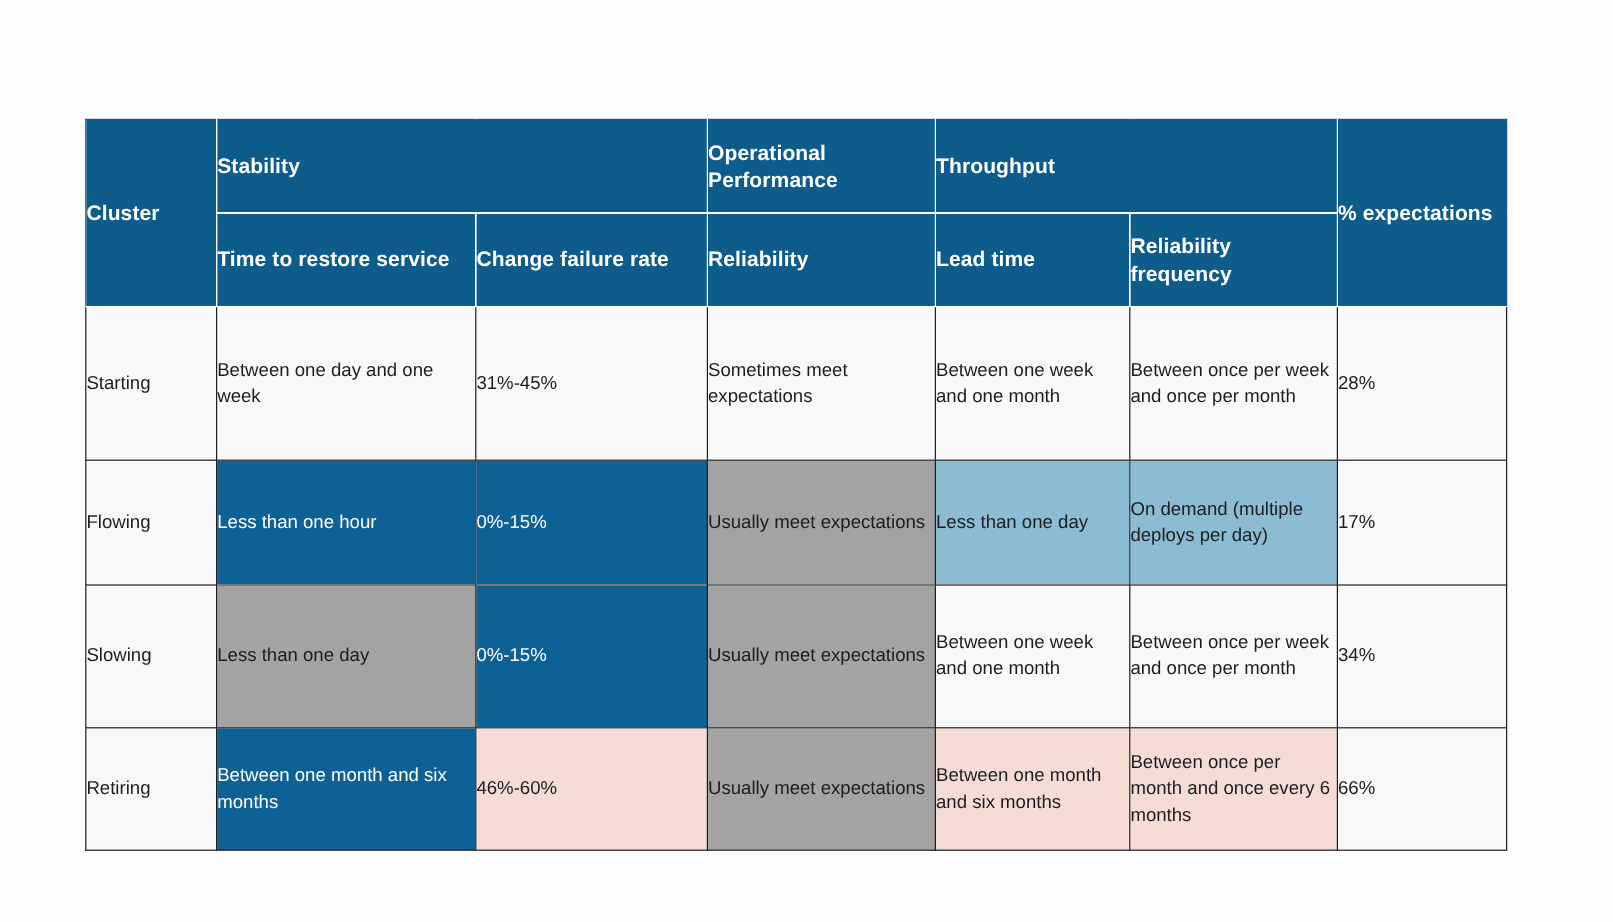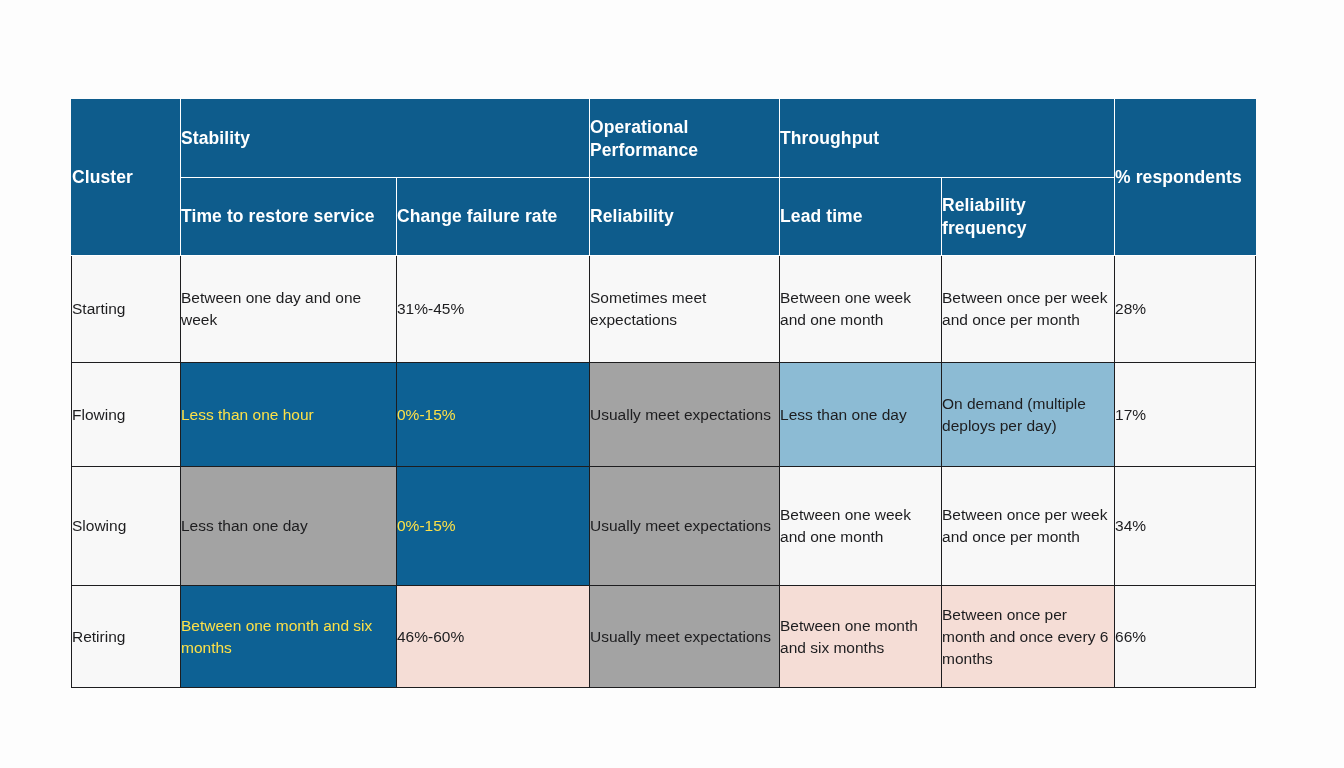--- a/index.html
+++ b/index.html
@@ -67,21 +67,21 @@
     color: #1d1d1f;
     padding: 10px 13px 10px 14px;
     background: #f8f8f8;
     font-weight: normal;
   }
   .cell-cluster { padding-left: 14px; }
 
   
   .bg-white    { background: #f8f8f8; }
   .bg-deep     { background: #0d6194; }
-  .bg-deep.txt-light { color: #fde047; }
+  .bg-deep.txt-light { color: #ffffff; }
   .bg-mid      { background: #8cbbd4; }
   .bg-light    { background: #a3a3a3; }
   .bg-pink     { background: #f5ddd6; }
 
   
 </style>
 </head>
 <body>
 
 <div id="canvas">
@@ -96,34 +96,34 @@
       <col style="width:173px">
       <col style="width:141px">
     </colgroup>
 
     <thead>
       <tr style="height:78px">
         <th class="hdr hdr-cluster edge-l edge-t" rowspan="2">Cluster</th>
         <th class="hdr edge-t" colspan="2">Stability</th>
         <th class="hdr edge-t" rowspan="1">Operational Performance</th>
         <th class="hdr edge-t" colspan="2">Throughput</th>
-        <th class="hdr hdr-resp edge-t edge-r" rowspan="2">% respondents</th>
+        <th class="hdr hdr-resp edge-t edge-r" rowspan="2">% expectations</th>
       </tr>
       <tr style="height:78px">
         <th class="hdr hdr-sub">Time to restore service</th>
         <th class="hdr hdr-sub">Change failure rate</th>
         <th class="hdr hdr-sub">Reliability</th>
         <th class="hdr hdr-sub">Lead time</th>
         <th class="hdr hdr-sub">Reliability frequency</th>
       </tr>
     </thead>
 
     <tbody id="table-body">
 
-    <tr style="height: 107px;">
+    <tr style="height: 128px;">
           <td class="cell bg-white cell-cluster">Starting</td>
           <td class="cell bg-white">Between one day and one week</td>
           <td class="cell bg-white">31%-45%</td>
           <td class="cell bg-white">Sometimes meet expectations</td>
           <td class="cell bg-white">Between one week and one month</td>
           <td class="cell bg-white">Between once per week and once per month</td>
           <td class="cell bg-white">28%</td>
         </tr>
         <tr style="height: 104px;">
           <td class="cell bg-white cell-cluster">Flowing</td>

